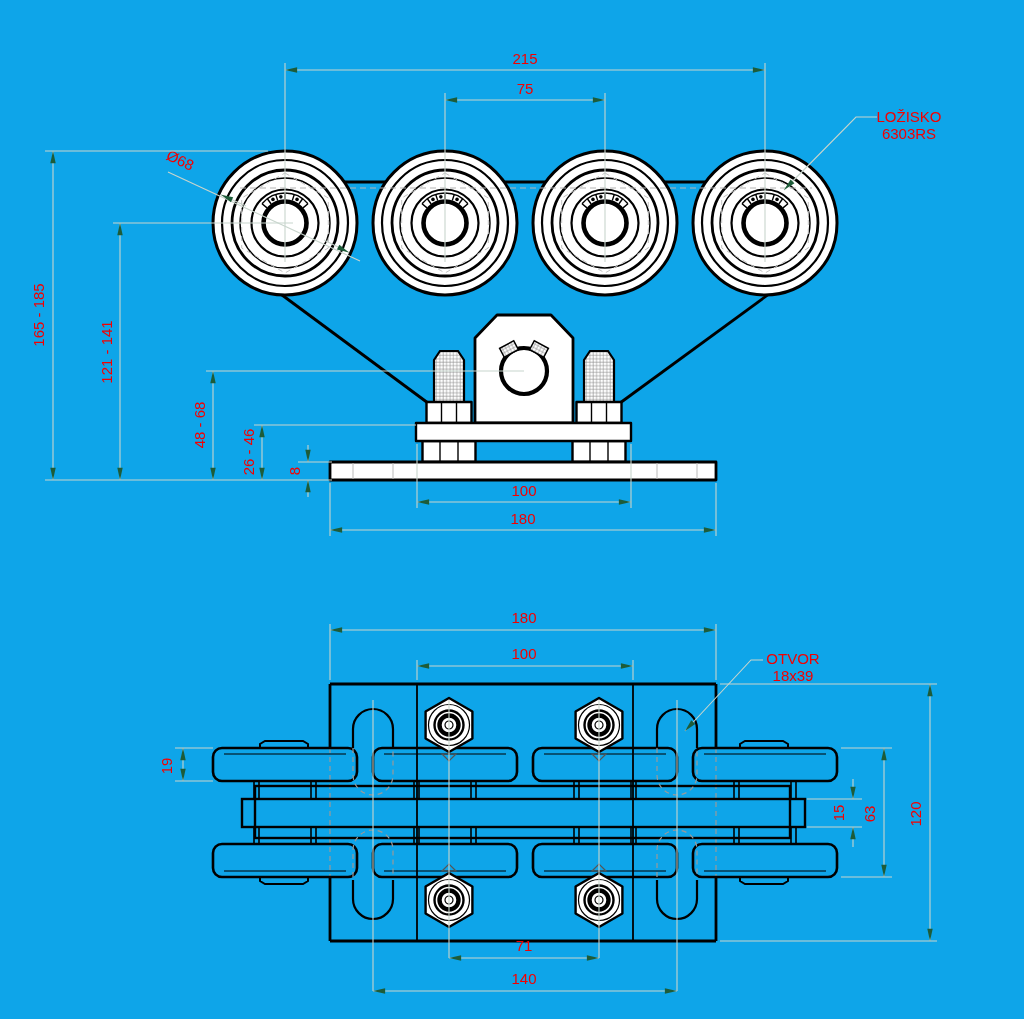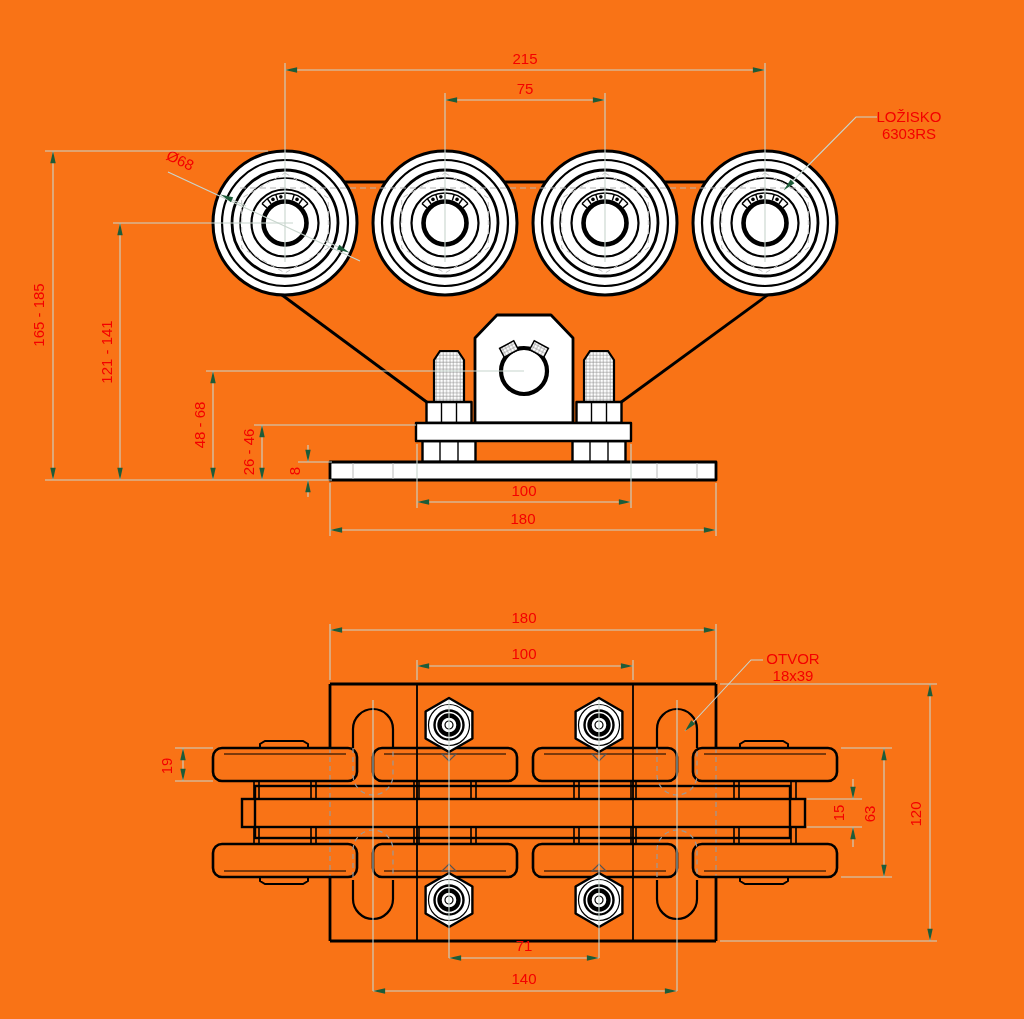--- a/index.html
+++ b/index.html
@@ -1,16 +1,16 @@
 <!DOCTYPE html>
 <html><head>
 <meta charset="utf-8">
 <style>
   html,body{margin:0;padding:0;background:#ffffff;}
-  .canvas{width:1024px;height:1019px;position:relative;background:#f97316;overflow:hidden;}
+  .canvas{width:1024px;height:1019px;position:relative;background:#0ea5e9;overflow:hidden;}
   svg{display:block;}
   
   .s1{fill:none;stroke:#000;stroke-width:2.8;stroke-linejoin:round;}
   .s2{fill:none;stroke:#000;stroke-width:2.2;stroke-linejoin:round;}
   .s3{fill:none;stroke:#000;stroke-width:1.4;}
   .wf{fill:#fff;stroke:#000;stroke-linejoin:round;}
   
   .hid{fill:none;stroke:#b3b3b3;stroke-width:1.1;stroke-dasharray:6 4;}
   .hidhex{fill:none;stroke:#c0c0c0;stroke-width:1;stroke-dasharray:5 4;}
   .hids{fill:none;stroke:#9a9a9a;stroke-width:1.2;stroke-dasharray:5 4;}

